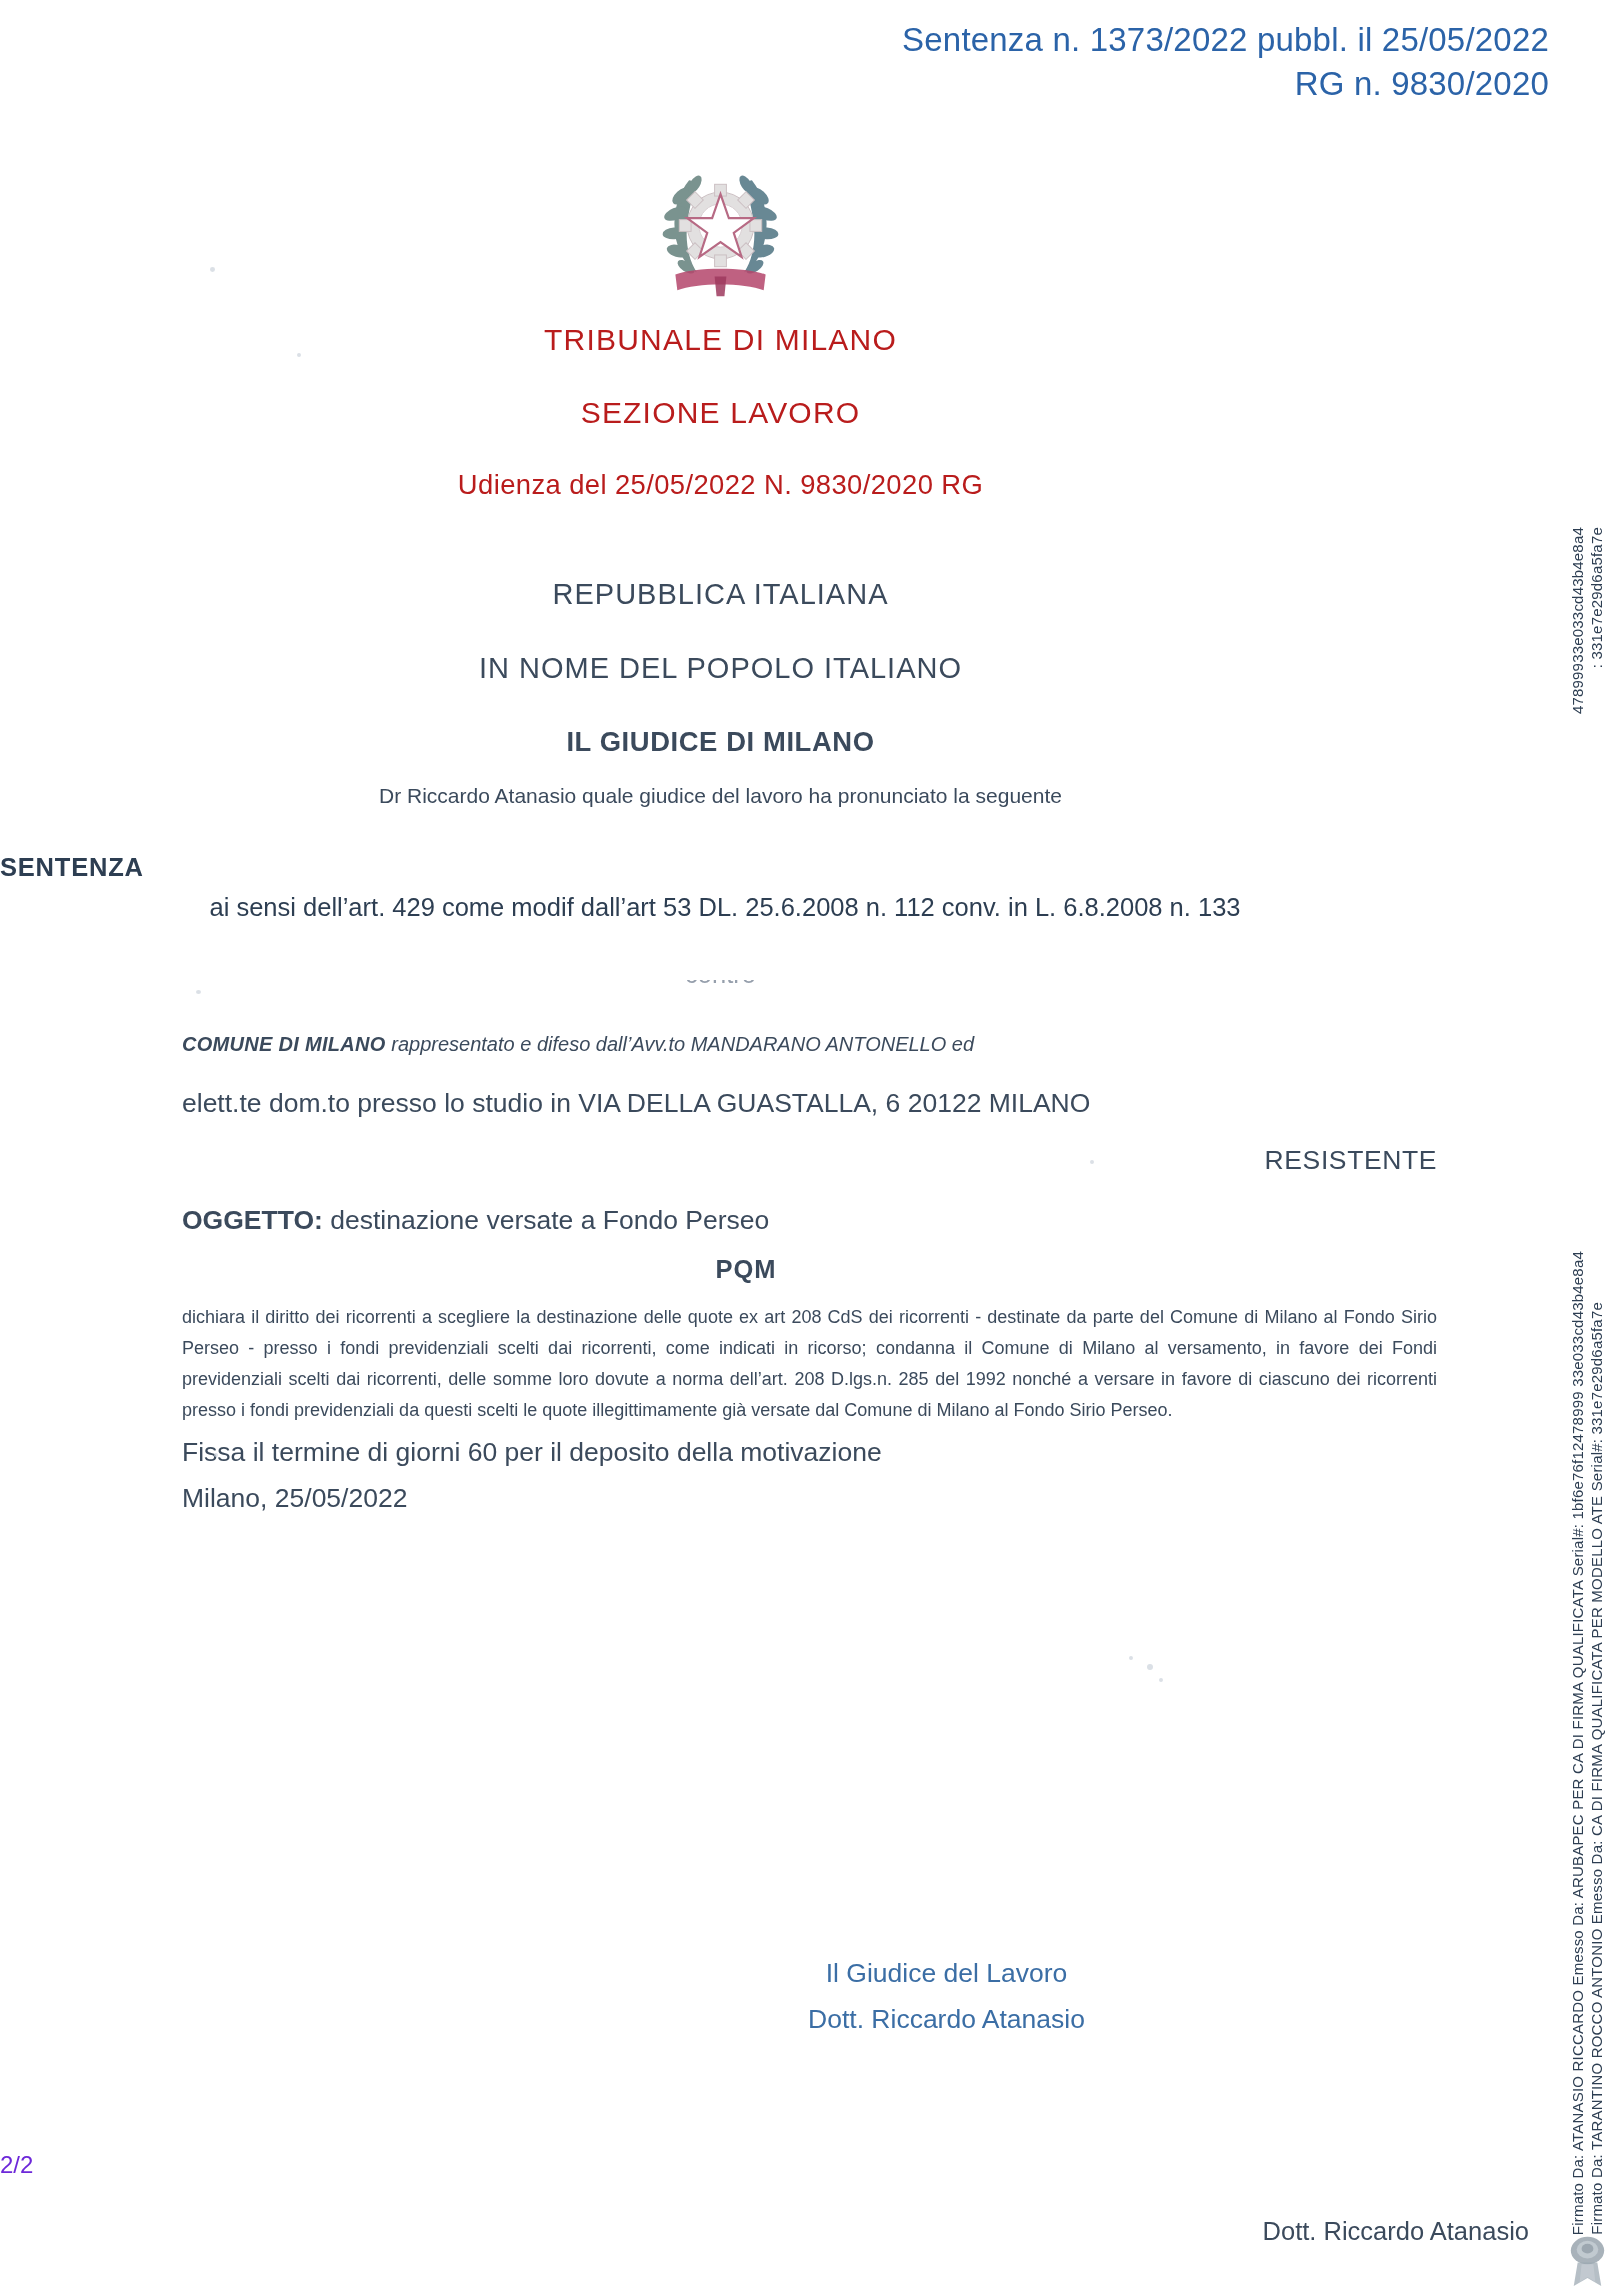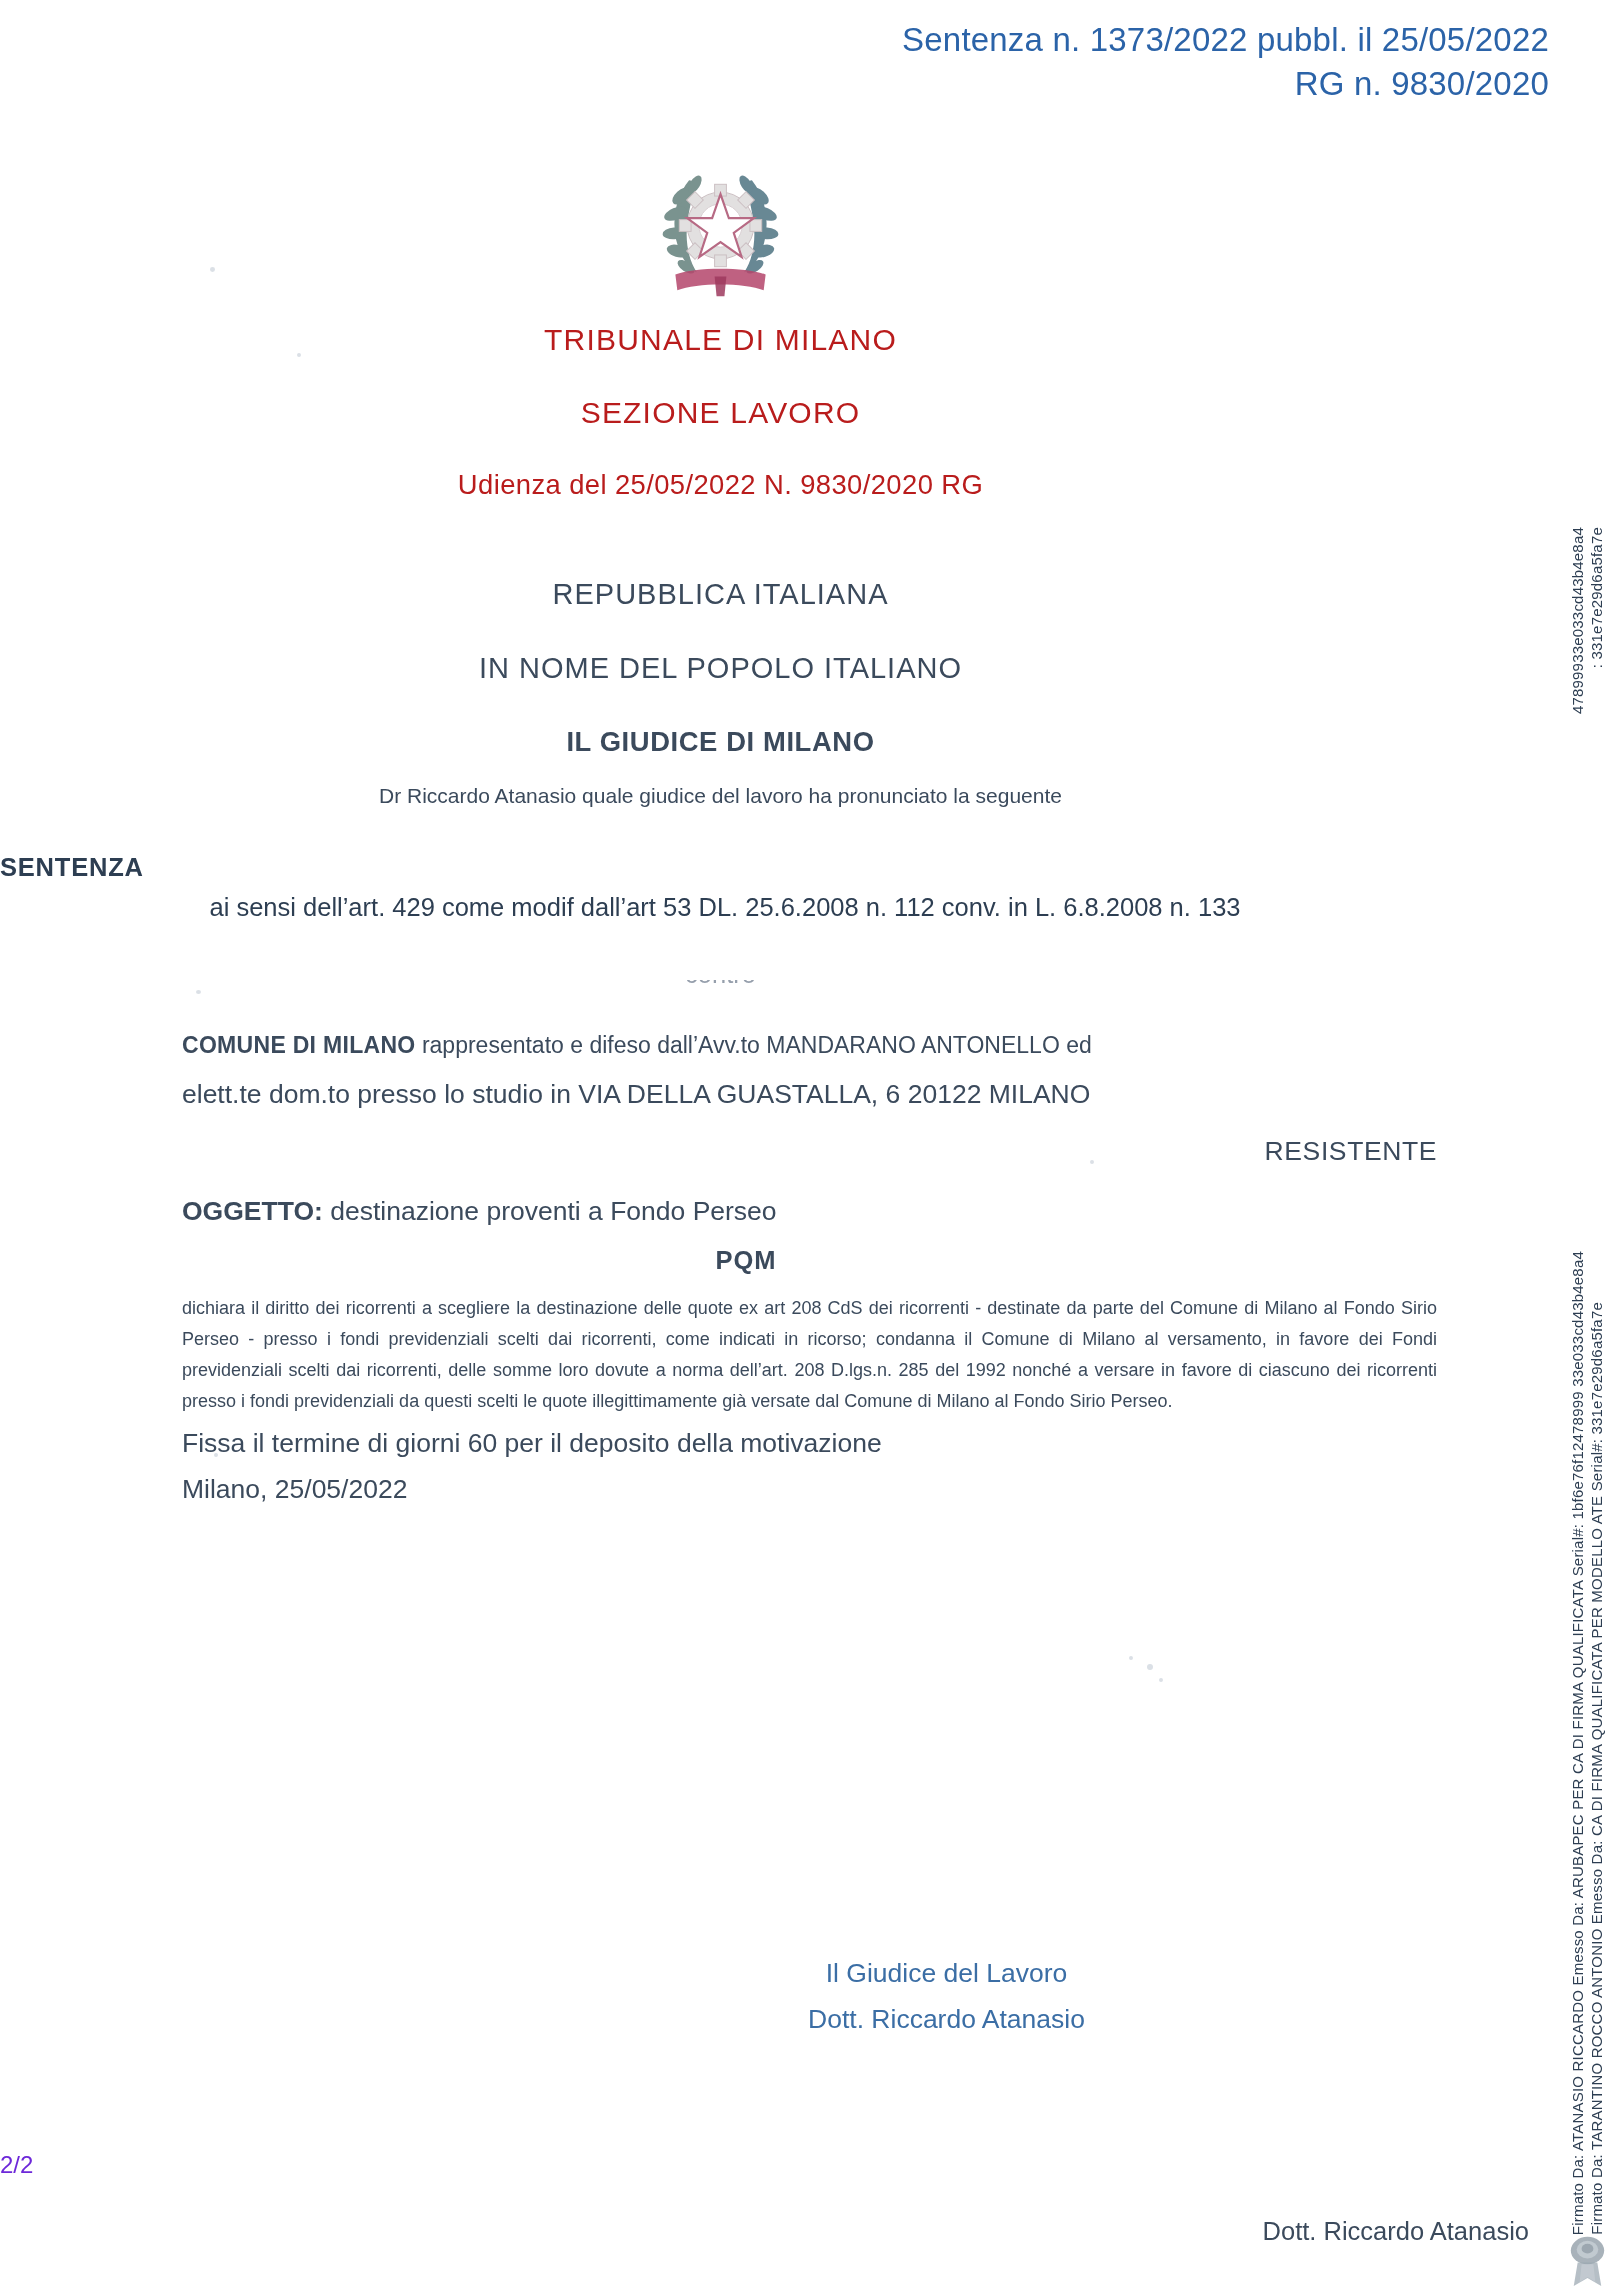--- a/index.html
+++ b/index.html
@@ -135,23 +135,24 @@
 
   
   .body-area {
     position: absolute;
     top: 1034px;
     left: 182px;
     width: 1255px;
     color: #3b4a5c;
   }
   .party-line {
-    font-size: 23px;
+    font-size: 20px;
     line-height: 1.0;
-    margin-bottom: 22px;
+    margin-bottom: 34px;
+    font-style: italic;
   }
   .party-name {
     font-weight: bold;
     letter-spacing: 0.3px;
   }
   .addr-line {
     font-size: 26.5px;
     margin-bottom: 25.5px;
   }
   .role-right {
@@ -331,21 +332,21 @@
 
     <div class="party-line">
       <span class="party-name">COMUNE DI MILANO</span><span> rappresentato e difeso dall’Avv.to  MANDARANO ANTONELLO    ed</span>
     </div>
 
     <div class="addr-line">elett.te dom.to presso lo studio in VIA DELLA GUASTALLA, 6 20122 MILANO</div>
 
     <div class="role-right">RESISTENTE</div>
 
     <div class="oggetto-line">
-      <span class="oggetto-label">OGGETTO:</span><span> destinazione proventi a Fondo Perseo</span>
+      <span class="oggetto-label">OGGETTO:</span><span> destinazione versate a Fondo Perseo</span>
     </div>
 
     <div class="pqm-head">PQM</div>
 
     <p class="para-justify">dichiara il diritto dei ricorrenti a scegliere la destinazione delle quote ex art 208 CdS dei ricorrenti - destinate da parte del Comune di Milano al Fondo Sirio Perseo - presso i fondi previdenziali scelti dai ricorrenti, come indicati in ricorso; condanna il Comune  di Milano al versamento, in favore dei Fondi previdenziali scelti dai ricorrenti, delle somme loro dovute a norma dell’art. 208 D.lgs.n. 285 del 1992 nonché a versare in favore di ciascuno dei ricorrenti presso i fondi previdenziali da questi scelti le quote illegittimamente già versate dal Comune di Milano al Fondo Sirio Perseo.</p>
     <p class="para-plain">Fissa il termine di giorni 60 per il deposito della motivazione</p>
     <p class="para-plain">Milano, 25/05/2022</p>
   </div>
 
   <div class="sign-block">

